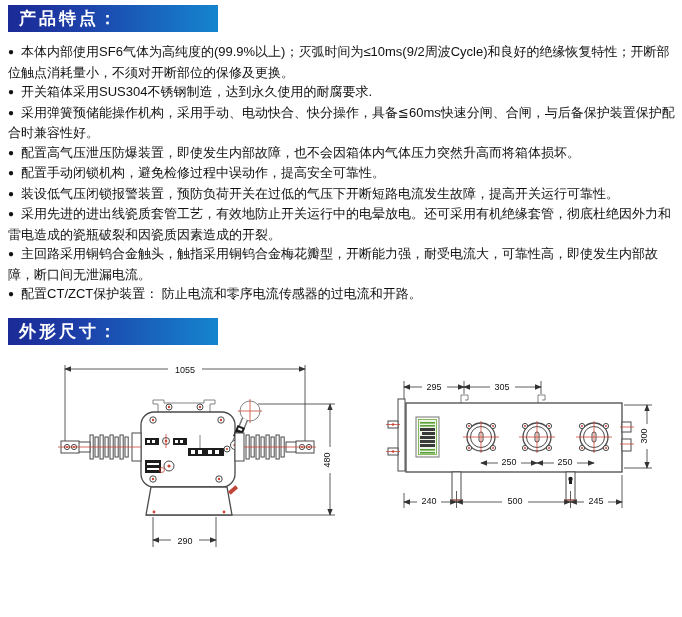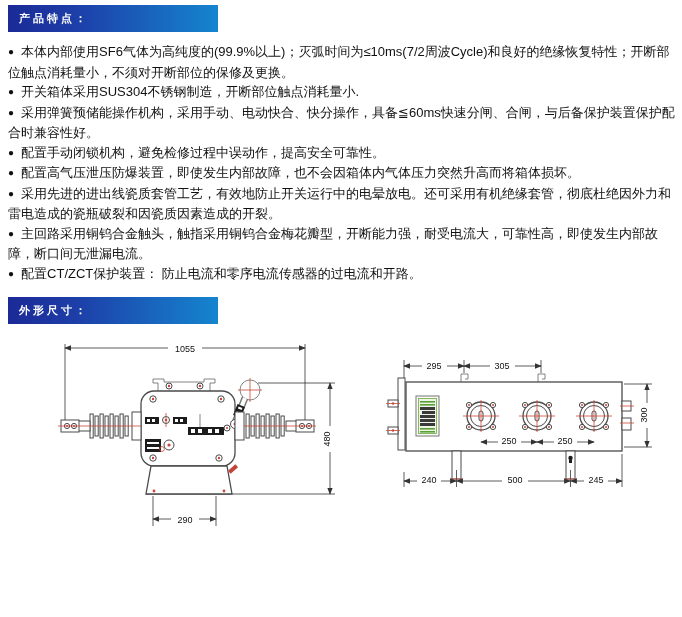--- a/index.html
+++ b/index.html
@@ -4,21 +4,21 @@
 <style>
   html,body{margin:0;padding:0;}
   body{
     width:682px;height:617px;background:#ffffff;
     font-family:"Liberation Sans","DejaVu Sans",sans-serif;
     color:#1a1a1a;overflow:hidden;position:relative;
   }
   .section-header{
     width:210px;height:27px;margin-left:8px;box-sizing:border-box;
     background:linear-gradient(90deg,#1b2a96 0%,#1d3ea8 32%,#1585cf 100%);
-    color:#ffffff;font-weight:bold;font-size:11px;line-height:27px;
+    color:#ffffff;font-weight:bold;font-size:17px;line-height:27px;
     padding-left:11px;letter-spacing:3px;
   }
   .hdr1{margin-top:5px;}
   .hdr2{margin-top:13px;}
   ul.features{
     list-style:none;margin:10px 0 0 0;padding:0 6px 0 8px;
     font-size:13px;line-height:19.5px;color:#111;
   }
   ul.features li{margin:0;}
   .blt{font-size:10px;margin-right:7px;position:relative;top:-1px;}
@@ -35,25 +35,26 @@
   .wht{fill:#ffffff;stroke:none;}
 </style>
 </head>
 <body>
 
 <div class="section-header hdr1">
   <span>产品特点：</span>
 </div>
 
 <ul class="features">
-  <li><span class="blt">●</span><span>本体内部使用SF6气体为高纯度的(99.9%以上)；灭弧时间为≤10ms(7/2周波Cycle)和良好的绝缘恢复特性；开断部位触点消耗量小，不须对开断部位的保修及更换。</span></li>
-  <li><span class="blt">●</span><span>开关箱体采用SUS304不锈钢制造，开断部位触点消耗量小.</span></li>
+  <li><span class="blt">●</span><span>本体内部使用SF6气体为高纯度的(99.9%以上)；灭弧时间为≤10ms(9/2周波Cycle)和良好的绝缘恢复特性；开断部位触点消耗量小，不须对开断部位的保修及更换。</span></li>
+  <li><span class="blt">●</span><span>开关箱体采用SUS304不锈钢制造，达到永久使用的耐腐要求.</span></li>
   <li><span class="blt">●</span><span>采用弹簧预储能操作机构，采用手动、电动快合、快分操作，具备≦60ms快速分闸、合闸，与后备保护装置保护配合时兼容性好。</span></li>
+  <li><span class="blt">●</span><span>配置高气压泄压防爆装置，即使发生内部故障，也不会因箱体内气体压力突然升高而将箱体损坏。</span></li>
   <li><span class="blt">●</span><span>配置手动闭锁机构，避免检修过程中误动作，提高安全可靠性。</span></li>
-  <li><span class="blt">●</span><span>配置高气压泄压防爆装置，即使发生内部故障，也不会因箱体内气体压力突然升高而将箱体损坏。</span></li>
+  <li><span class="blt">●</span><span>装设低气压闭锁报警装置，预防负荷开关在过低的气压下开断短路电流发生故障，提高开关运行可靠性。</span></li>
   <li><span class="blt">●</span><span>采用先进的进出线瓷质套管工艺，有效地防止开关运行中的电晕放电。还可采用有机绝缘套管，彻底杜绝因外力和雷电造成的瓷瓶破裂和因瓷质因素造成的开裂。</span></li>
   <li><span class="blt">●</span><span>主回路采用铜钨合金触头，触指采用铜钨合金梅花瓣型，开断能力强，耐受电流大，可靠性高，即使发生内部故障，断口间无泄漏电流。</span></li>
   <li><span class="blt">●</span><span>配置CT/ZCT保护装置： 防止电流和零序电流传感器的过电流和开路。</span></li>
 </ul>
 
 <div class="section-header hdr2">
   <span>外形尺寸：</span>
 </div>
 
 <div class="drawings">

